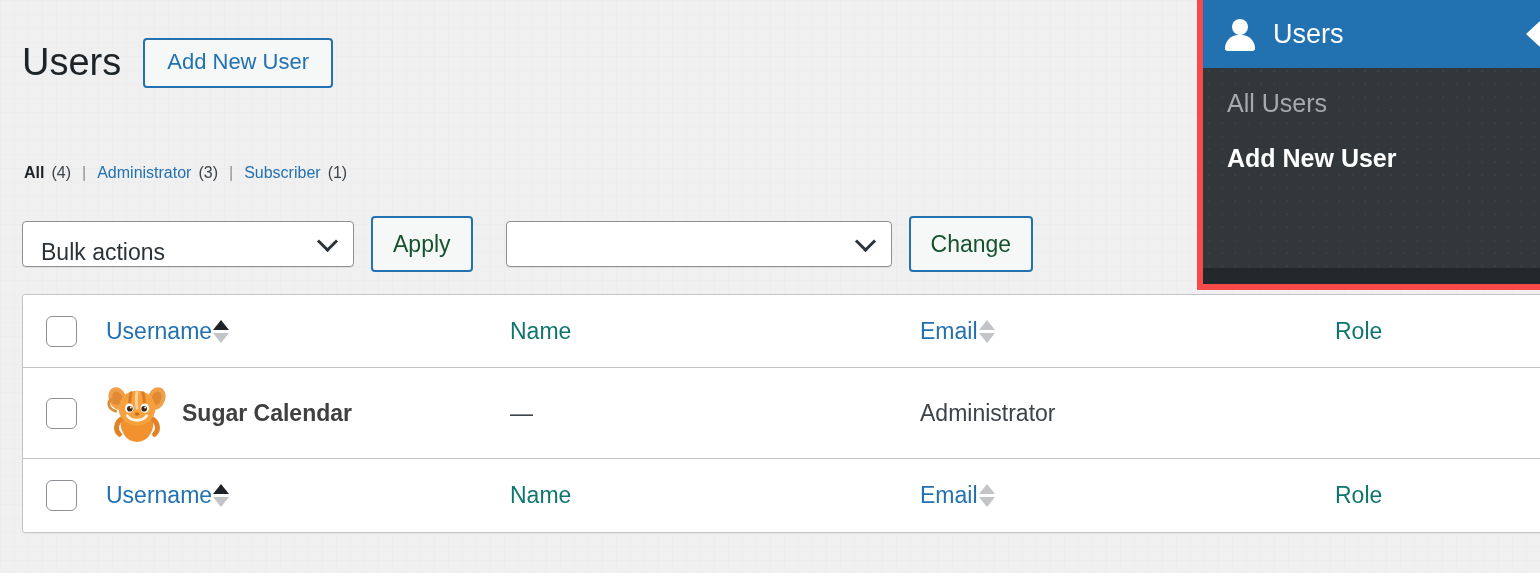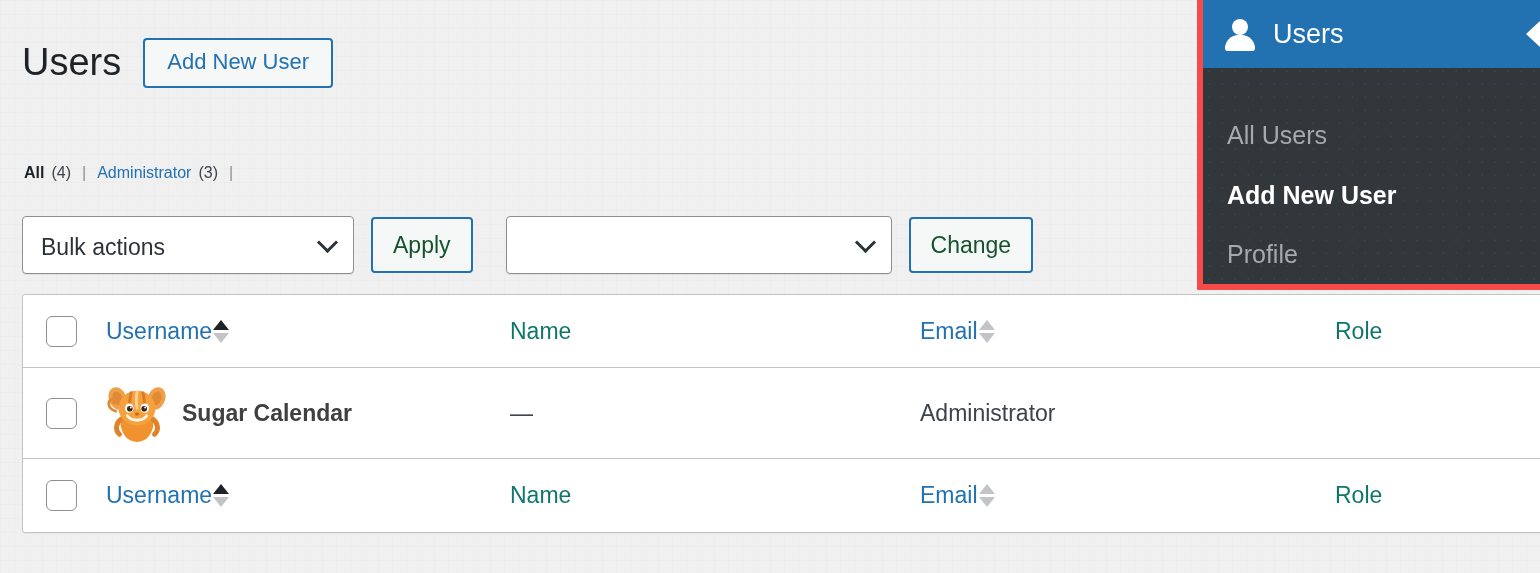--- a/index.html
+++ b/index.html
@@ -69,25 +69,25 @@
     position: absolute;
     left: 22px;
     top: 216px;
     display: flex;
     align-items: center;
     gap: 0;
   }
   .wp-select {
     position: relative;
     display: inline-flex;
-    align-items: center;
+    align-items: flex-end;
     background: #fff;
     border: 1px solid #8c8f94;
     border-radius: 4px;
-    height: 58px;
+    height: 46px;
     padding: 4px 52px 0 18px;
     font-size: 23px;
     color: #2c3338;
     cursor: pointer;
     box-shadow: 0 1px 0 rgba(0,0,0,0.06);
     white-space: nowrap;
   }
   .wp-select .chev {
     position: absolute;
     right: 18px;
@@ -271,21 +271,20 @@
     flex: 1 1 auto;
     padding: 22px 0 0 24px;
   }
   .menu-sub-item {
     font-size: 25px;
     color: #a7aaad;
     line-height: 1.1;
     margin-bottom: 27px;
     cursor: pointer;
     white-space: nowrap;
-    margin-top: 32px;
   }
   .menu-sub-item.active { color: #fff; font-weight: 700; }
   #menu-footer-strip {
     height: 16px;
     flex: none;
     background: #23282d;
   }
 </style>
 </head>
 <body>
@@ -299,20 +298,24 @@
   <span class="flink current">
     <span class="flabel">All</span>
     <span class="fcount">(4)</span>
   </span>
   <span class="fsep">|</span>
   <span class="flink">
     <span class="flabel">Administrator</span>
     <span class="fcount">(3)</span>
   </span>
   <span class="fsep">|</span>
+  <span class="flink">
+    <span class="flabel">Subscriber</span>
+    <span class="fcount">(1)</span>
+  </span>
 </div>
 
 <div id="tablenav-top">
   <div class="wp-select" id="bulk-actions-select">
     <span>Bulk actions</span>
     <span class="chev"></span>
   </div>
   <button class="wp-btn" id="apply-button">Apply</button>
 
   <div class="wp-select" id="change-role-select">
@@ -438,18 +441,17 @@
         <span class="head"></span>
         <span class="body"></span>
       </span>
       <span id="menu-title">Users</span>
       <span id="menu-arrow"></span>
     </div>
 
     <div id="menu-sub">
       <div class="menu-sub-item">All Users</div>
       <div class="menu-sub-item active">Add New User</div>
-      <div class="menu-sub-item">Profile</div>
     </div>
 
     <div id="menu-footer-strip"></div>
   </div>
 </div>
 
 </body></html>

